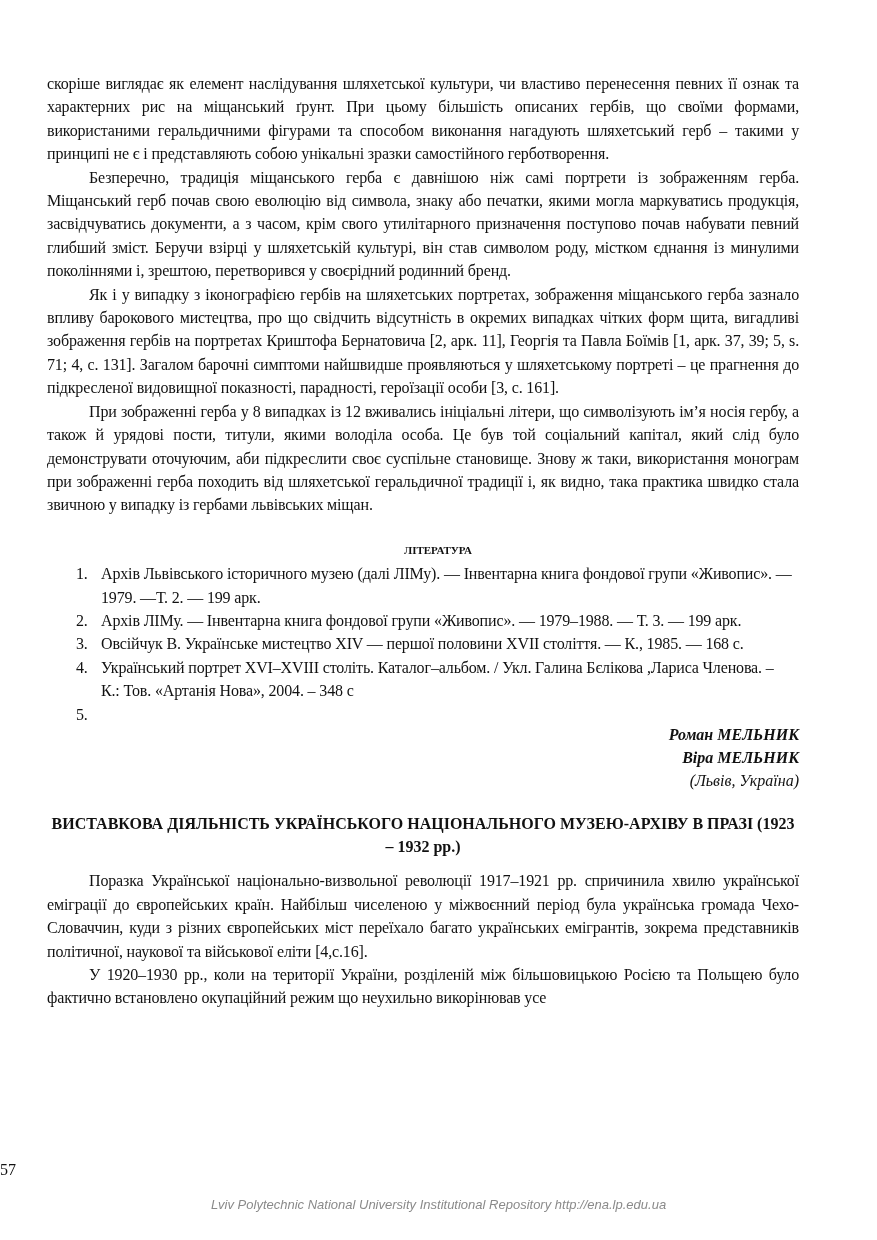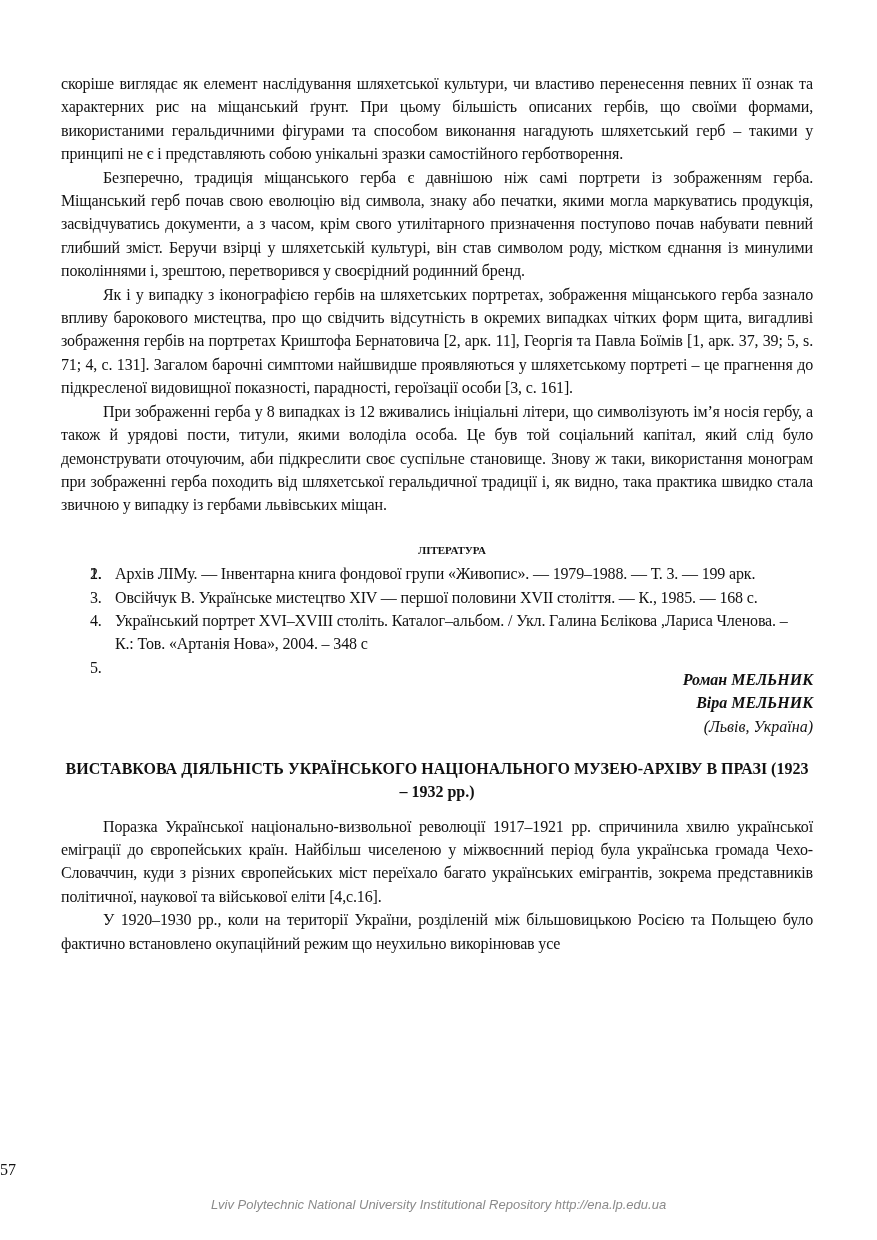--- a/index.html
+++ b/index.html
@@ -10,21 +10,21 @@
     body {
       width: 877px;
       height: 1240px;
       position: relative;
       overflow: hidden;
       font-family: "Liberation Serif", serif;
       color: #111111;
     }
     .page {
       position: absolute;
-      left: 61px;
+      left: 47px;
       top: 72px;
       width: 752px;
     }
     .para {
       margin: 0;
       font-size: 16px;
       line-height: 23.4px;
       text-align: justify;
       letter-spacing: -0.15px;
     }
@@ -52,21 +52,21 @@
       font-size: 16px;
       line-height: 23.4px;
       letter-spacing: -0.15px;
     }
     .refs .num {
       position: absolute;
       left: 0;
       top: 0;
     }
     .authors {
-      margin-top: 12px;
+      margin-top: 20px;
       text-align: right;
       padding-right: 0;
     }
     .author-name {
       font-weight: bold;
       font-style: italic;
       font-size: 16px;
       line-height: 23.4px;
       display: block;
     }
@@ -111,20 +111,21 @@
   <p class="para">скоріше виглядає як елемент наслідування шляхетської культури, чи властиво перенесення певних її ознак та характерних рис на міщанський ґрунт. При цьому більшість описаних гербів, що своїми формами, використаними геральдичними фігурами та способом виконання нагадують шляхетський герб – такими у принципі не є і представляють собою унікальні зразки самостійного герботворення.</p>
   <p class="para indent">Безперечно, традиція міщанського герба є давнішою ніж самі портрети із зображенням герба. Міщанський герб почав свою еволюцію від символа, знаку або печатки, якими могла маркуватись продукція, засвідчуватись документи, а з часом, крім свого утилітарного призначення поступово почав набувати певний глибший зміст. Беручи взірці у  шляхетській культурі, він став символом роду, містком єднання із минулими поколіннями і, зрештою, перетворився у своєрідний родинний бренд.</p>
   <p class="para indent">Як і у випадку з іконографією гербів на шляхетських портретах, зображення міщанського герба зазнало впливу барокового мистецтва, про що свідчить відсутність в окремих випадках чітких форм щита, вигадливі зображення гербів на портретах Криштофа Бернатовича [2, арк. 11], Георгія та Павла Боїмів [1, арк. 37, 39; 5, s. 71; 4, с. 131]. Загалом барочні симптоми найшвидше проявляються у шляхетському портреті – це прагнення до підкресленої видовищної показності, парадності, героїзації особи [3, с. 161].</p>
   <p class="para indent">При зображенні герба у 8 випадках із 12 вживались ініціальні літери,  що символізують ім’я носія гербу, а також й урядові пости, титули, якими володіла особа. Це був той соціальний капітал, який слід було демонструвати оточуючим, аби підкреслити своє суспільне становище. Знову ж таки, використання монограм при зображенні герба походить від шляхетської геральдичної традиції і, як видно, така практика швидко стала звичною у випадку із гербами львівських міщан.</p>
 
   <h2 class="heading lit-heading">ЛІТЕРАТУРА</h2>
 
   <ol class="refs">
     <li>
       <span class="num">1.</span>
+      <span>Архів Львівського історичного музею (далі ЛІМу). — Інвентарна книга фондової групи «Живопис». — 1979. —Т. 2. — 199 арк.</span>
     </li>
     <li>
       <span class="num">2.</span>
       <span>Архів ЛІМу. — Інвентарна книга фондової групи «Живопис». — 1979–1988. — Т. 3. — 199 арк.</span>
     </li>
     <li>
       <span class="num">3.</span>
       <span>Овсійчук В. Українське мистецтво XIV — першої половини XVII століття. — К., 1985. — 168 с.</span>
     </li>
     <li>

